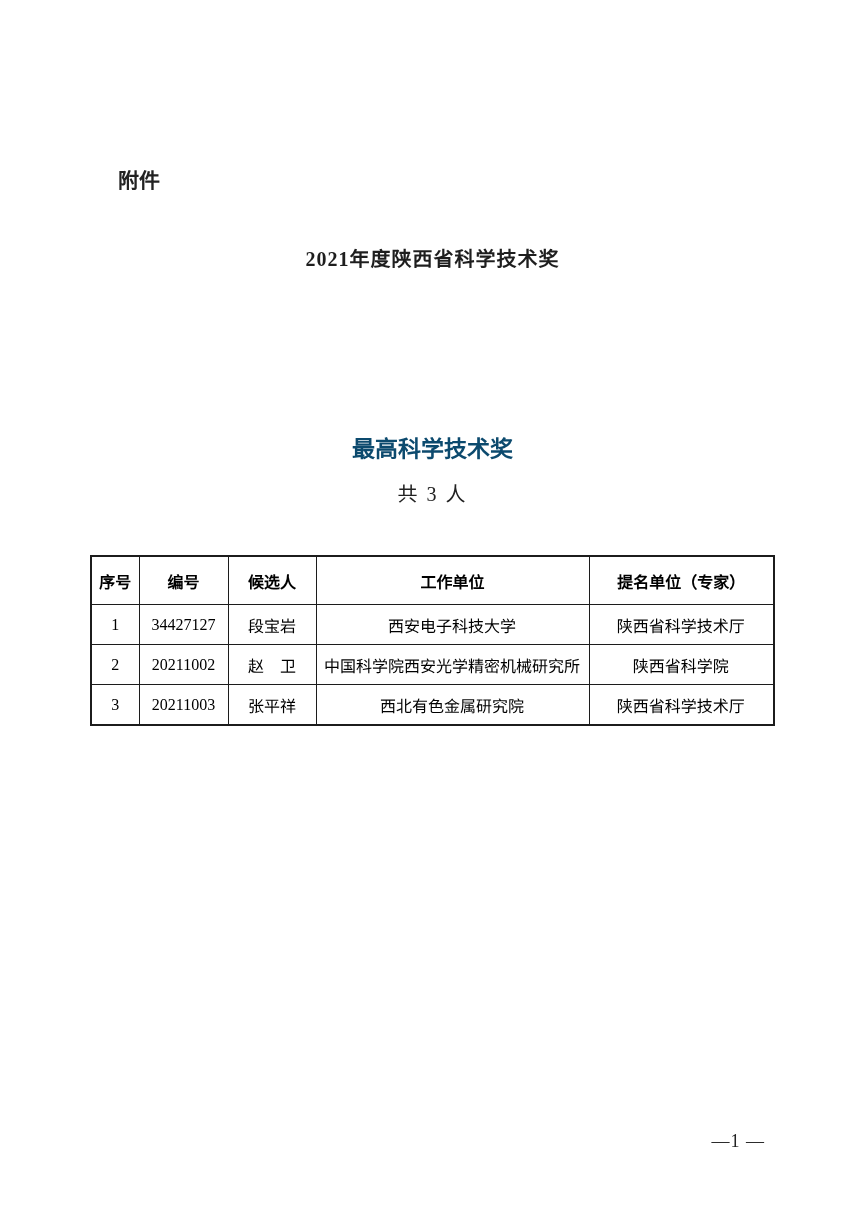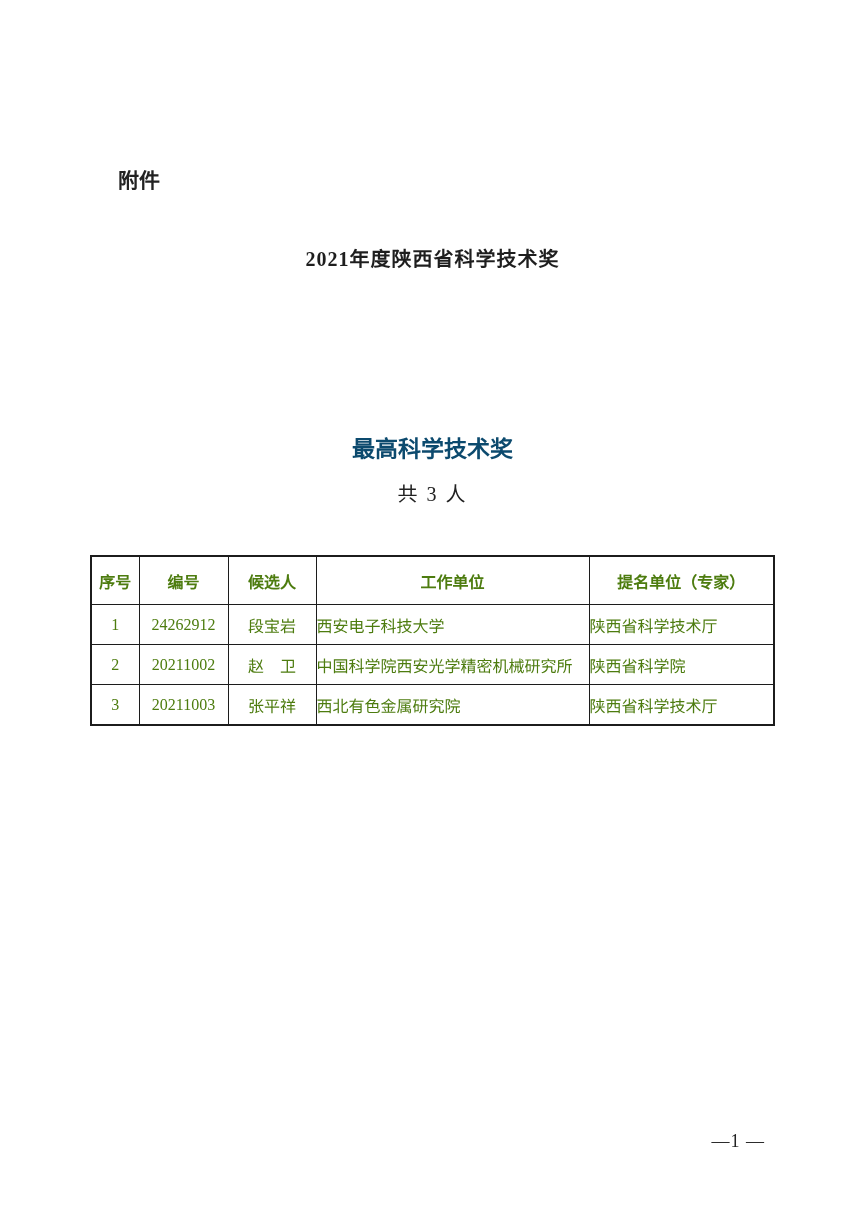--- a/index.html
+++ b/index.html
@@ -67,36 +67,36 @@
     left: 90px;
     top: 555px;
     width: 683px;
     border-collapse: collapse;
     table-layout: fixed;
     border: 2px solid #1c1c1c;
   }
   table.award th, table.award td {
     border: 1.5px solid #1c1c1c;
     font-size: 16px;
-    color: #4d7c0f;
+    color: #000000;
     overflow: hidden;
     white-space: nowrap;
   }
   table.award th {
     font-family: "Liberation Sans", "DejaVu Sans", sans-serif;
     font-weight: 700;
     height: 45px;
     text-align: center;
   }
   table.award td {
     font-family: "Liberation Serif", "DejaVu Serif", serif;
     height: 37px;
   }
   td.c { text-align: center; }
-  td.l { text-align: left; padding-left: 0; }
+  td.l { text-align: center; padding-left: 0; }
   .col-idx  { width: 48px; }
   .col-num  { width: 89px; }
   .col-name { width: 88px; }
   .col-work { width: 273px; }
   .col-nom  { width: 185px; }
   .page-number {
     position: absolute;
     top: 1131px;
     right: 100px;
     font-family: "Liberation Serif", "DejaVu Serif", serif;
@@ -133,21 +133,21 @@
         <th>序号</th>
         <th>编号</th>
         <th>候选人</th>
         <th>工作单位</th>
         <th>提名单位（专家）</th>
       </tr>
     </thead>
     <tbody>
       <tr>
         <td class="c">1</td>
-        <td class="c">24262912</td>
+        <td class="c">34427127</td>
         <td class="c">段宝岩</td>
         <td class="l">西安电子科技大学</td>
         <td class="l">陕西省科学技术厅</td>
       </tr>
       <tr>
         <td class="c">2</td>
         <td class="c">20211002</td>
         <td class="c">赵　卫</td>
         <td class="l">中国科学院西安光学精密机械研究所</td>
         <td class="l">陕西省科学院</td>

